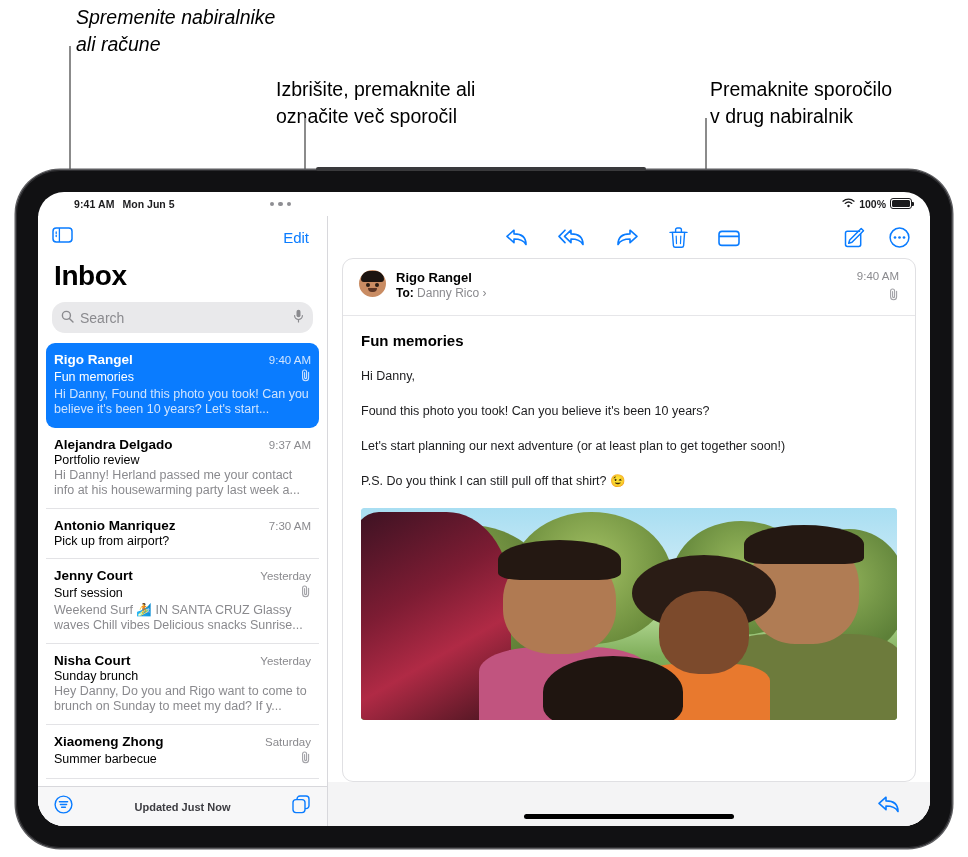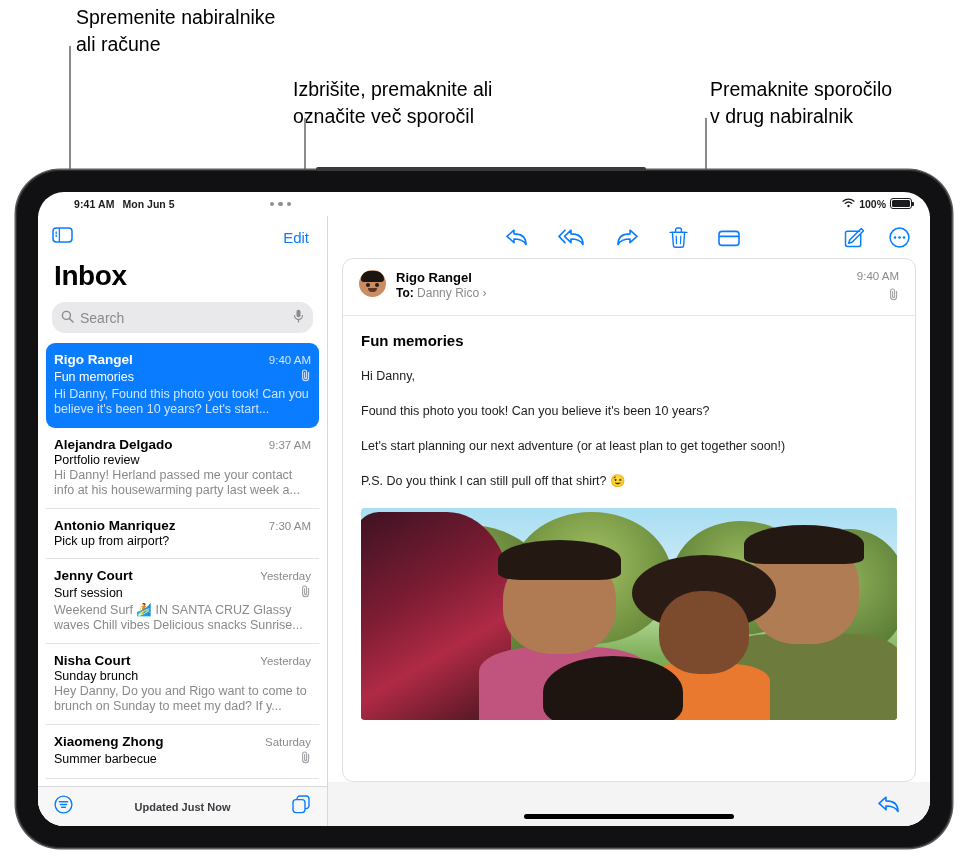--- a/index.html
+++ b/index.html
@@ -12,22 +12,22 @@
   .page { position: relative; width: 968px; height: 857px; }
 
   
   .callout {
     position: absolute;
     font-size: 19.5px;
     line-height: 27px;
     color: #000;
     white-space: pre-line;
   }
-  #callout-0 { left: 76px;  top: 4px;   }
-  #callout-1 { left: 293px; top: 76px;  }
+  #callout-0 { left: 76px;  top: 4px; font-style: italic;   }
+  #callout-1 { left: 276px; top: 76px;  }
   #callout-2 { left: 710px; top: 76px;  }
   .leader {
     position: absolute;
     width: 1.5px;
     background: #8b8b8b;
   }
   #leader-0 { left: 69px;  top: 46px;  height: 194px; }
   #leader-1 { left: 304px; top: 118px; height: 122px; }
   #leader-2 { left: 705px; top: 118px; height: 122px; }
 

